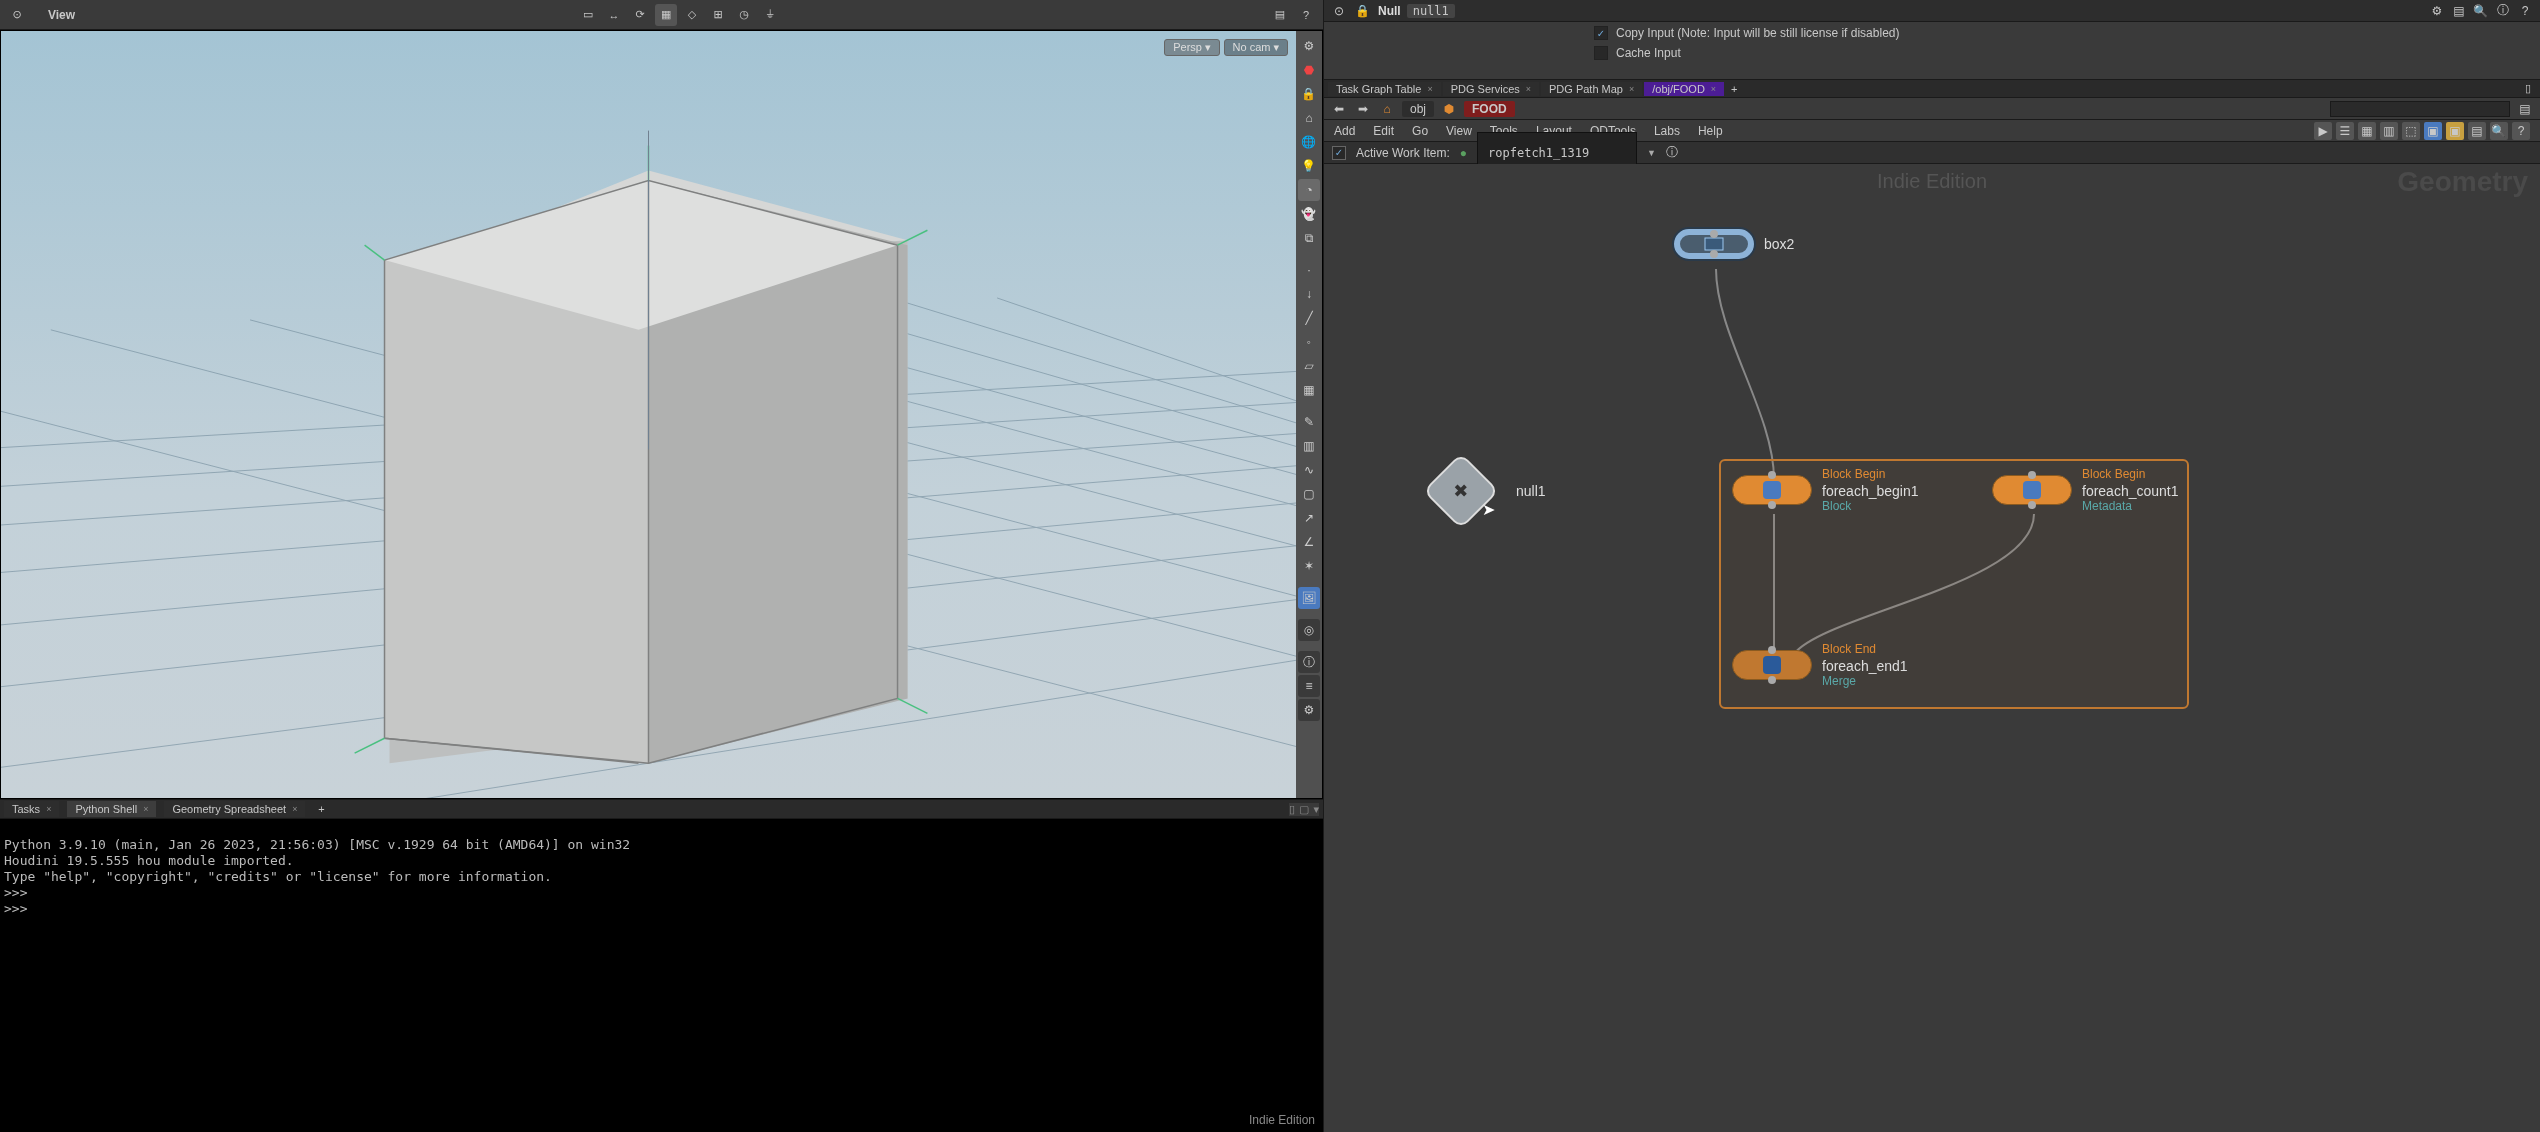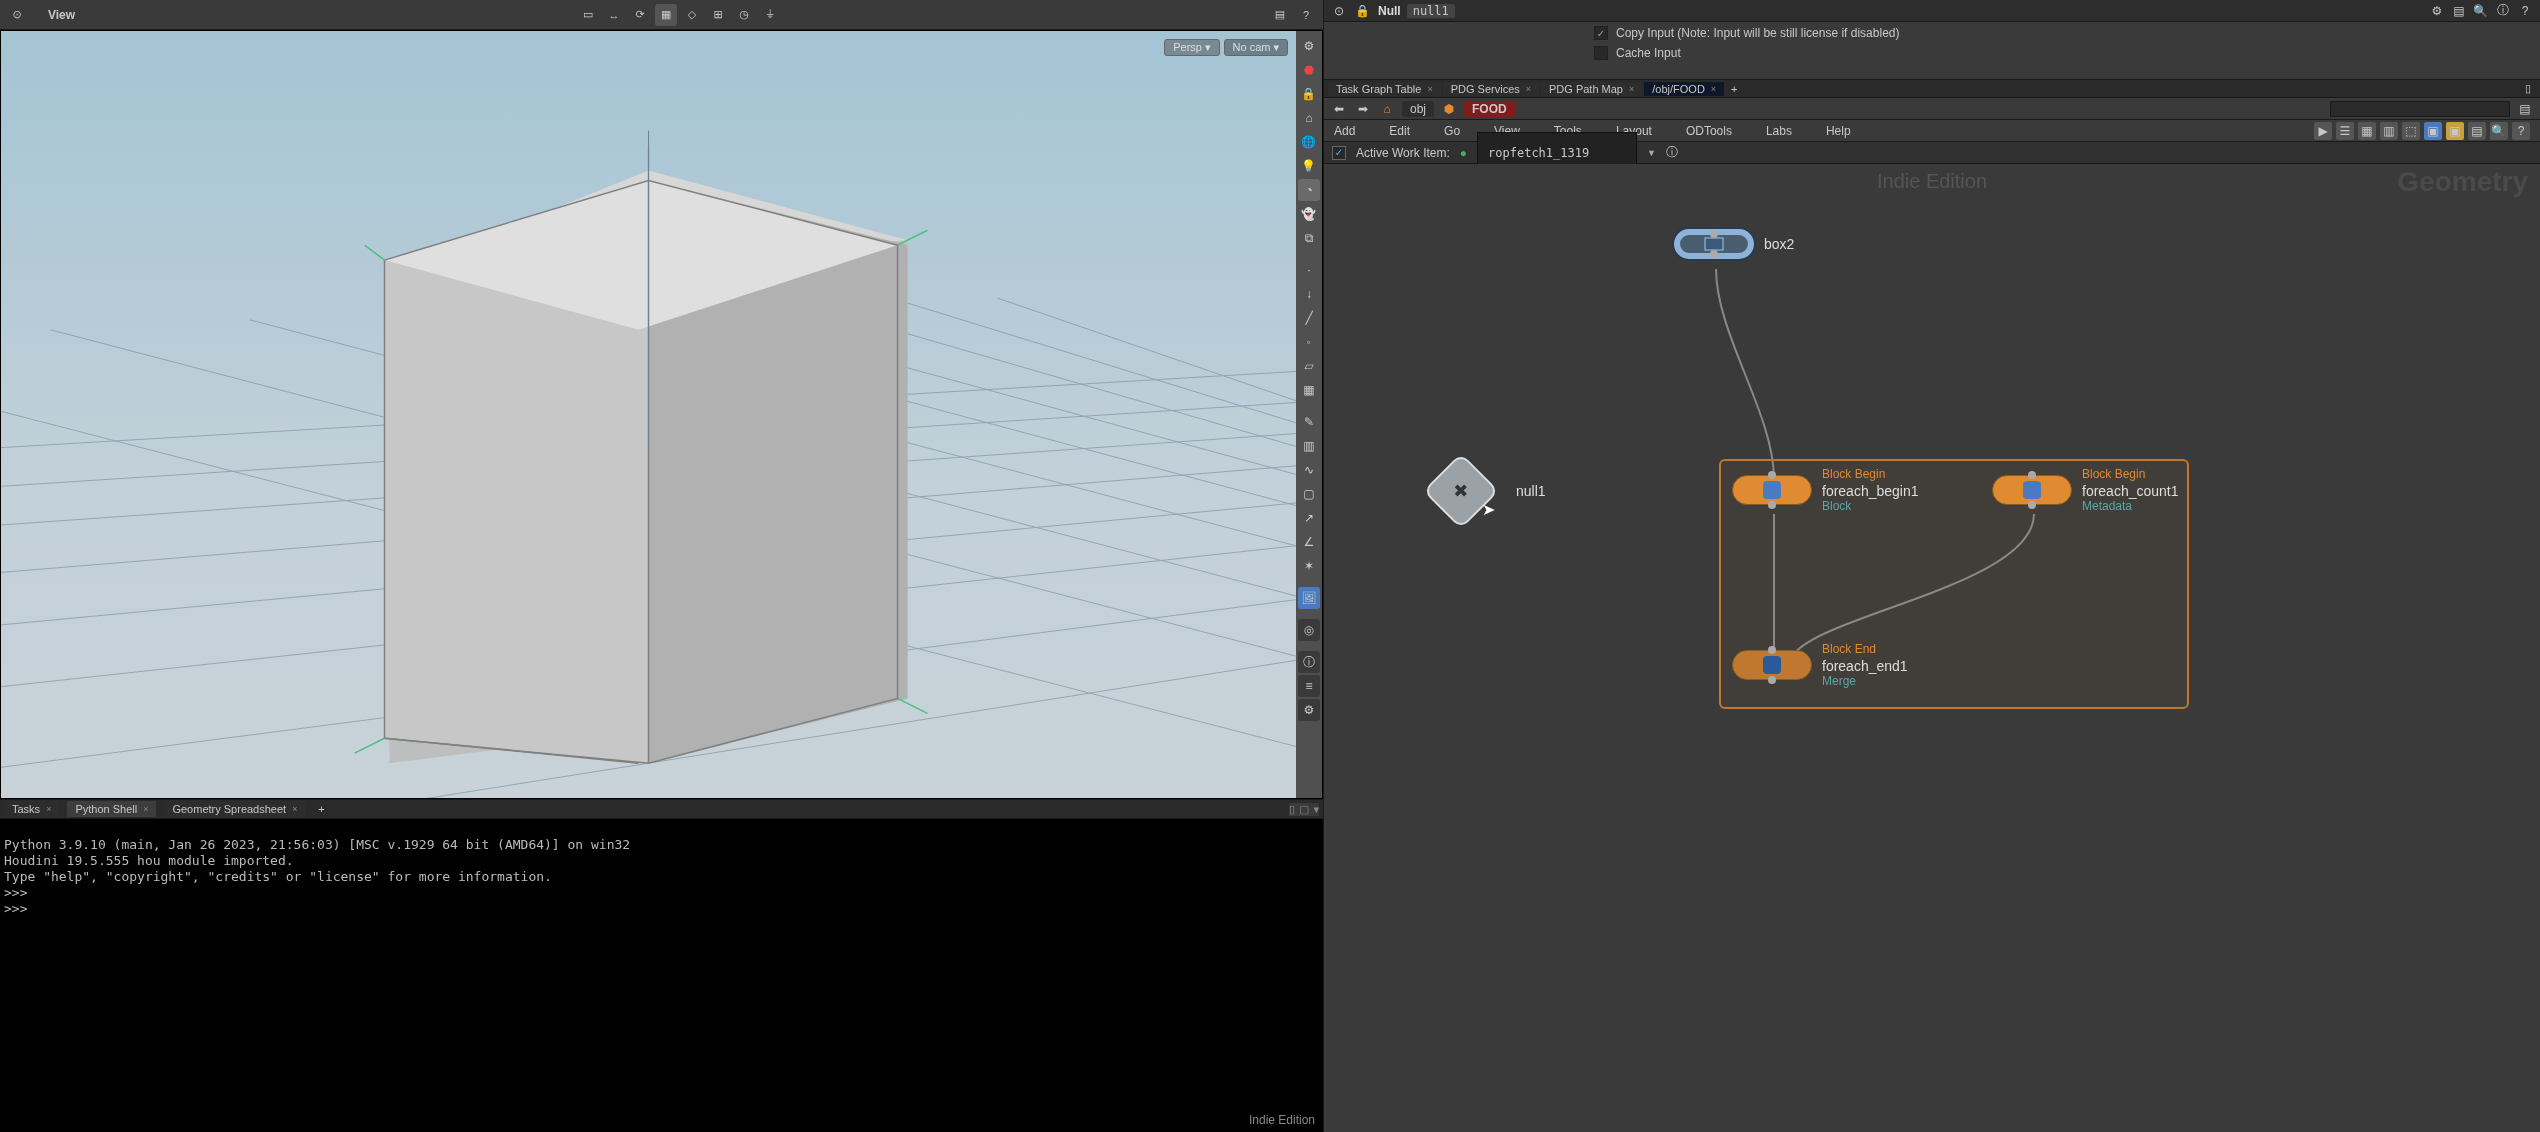--- a/index.html
+++ b/index.html
@@ -195,21 +195,21 @@
     background: #2a2a2a;
     font-size: 11px; gap: 2px; padding: 0 4px;
     border-bottom: 1px solid var(--border);
   }
   .net-tabs .tab {
     padding: 1px 8px;
     background: var(--tab-bg);
     color: var(--text);
     display: flex; gap: 6px; align-items: center;
   }
-  .net-tabs .tab.active { background: #0f172a; }
+  .net-tabs .tab.active { background: #4c1d95; }
   .net-tabs .pin { font-size: 9px; color: #888; }
   .net-tabs .add { width: 16px; text-align: center; }
   .net-tabs .spacer { flex: 1; }
   .net-tabs .right-icon { width:16px; height:16px; display:flex;align-items:center;justify-content:center;}
 
   .net-path {
     display: flex; align-items: center; gap: 6px;
     background: var(--bg-main); padding: 0 6px;
     font-size: 12px;
     border-bottom: 1px solid var(--border);
@@ -221,21 +221,21 @@
   }
   .net-path .crumb.active { background: #7f1d1d; font-weight: bold; }
   .net-path .icon-btn { width:18px;height:18px; display:flex;align-items:center;justify-content:center; }
   .net-path .spacer { flex:1; }
   .net-path .search {
     width: 180px; height: 16px;
     background: #2a2a2a; border: 1px solid #1a1a1a;
   }
 
   .net-menu {
-    display: flex; align-items: center; gap: 34px;
+    display: flex; align-items: center; gap: 18px;
     padding: 0 10px;
     font-size: 12px;
     background: var(--bg-main);
     border-bottom: 1px solid var(--border);
   }
   .net-menu .spacer { flex:1; }
   .net-menu .right-icons { display:flex; gap:4px; }
   .net-menu .right-icons .ic { width:18px;height:18px;display:flex;align-items:center;justify-content:center;background:#555;border-radius:2px;}
 
   .net-workitem {

